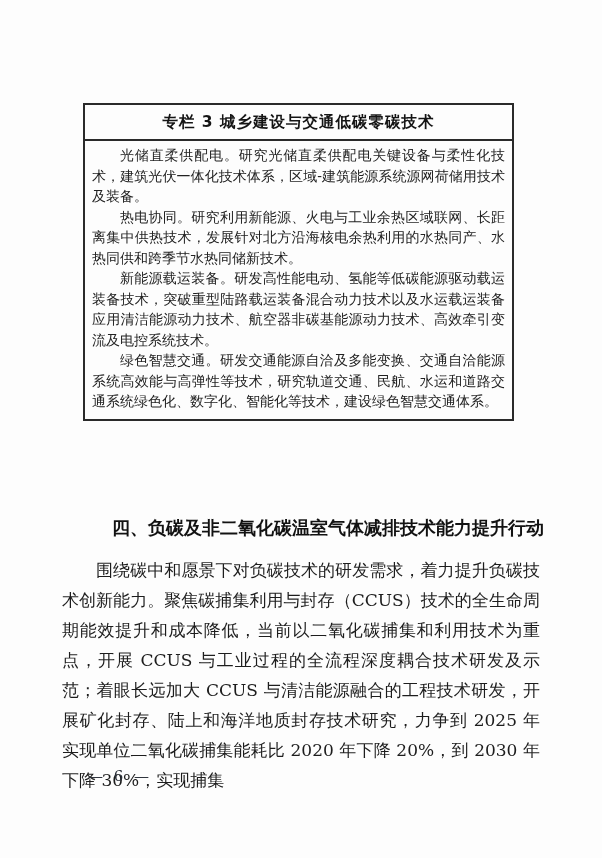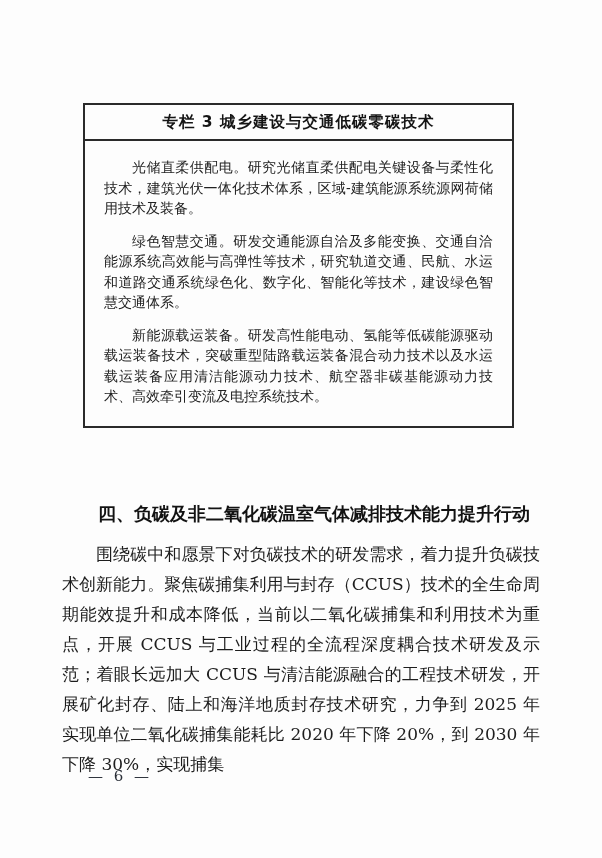--- a/index.html
+++ b/index.html
@@ -32,36 +32,36 @@
     letter-spacing: 1px;
     text-align: center;
     padding: 7px 0 6px 0;
     border-bottom: 2px solid #2a2a2a;
     color: #141414;
   }
   .panel-body {
     padding: 4px 7px 7px 7px;
   }
   .panel-body p {
-    margin: 12px;
+    margin: 0;
     font-size: 14px;
     line-height: 20.5px;
     text-align: justify;
     text-justify: inter-ideograph;
     text-indent: 2em;
     color: #222222;
   }
   
   .main {
     position: absolute;
     left: 62px; top: 501px;
     width: 478px;
   }
   .heading {
-    margin: 0;
+    margin: 14px;
     font-family: "DejaVu Sans", "Liberation Sans", sans-serif;
     font-weight: bold;
     font-size: 18px;
     line-height: 26px;
     text-indent: 2em;
     color: #121212;
     white-space: nowrap;
   }
   .body-text {
     margin: 12px 0 0 0;
@@ -82,22 +82,23 @@
 </style>
 </head>
 <body>
 
 <div class="page">
 
   <div class="panel">
     <div class="panel-title">专栏 3  城乡建设与交通低碳零碳技术</div>
     <div class="panel-body">
       <p>光储直柔供配电。研究光储直柔供配电关键设备与柔性化技术，建筑光伏一体化技术体系，区域-建筑能源系统源网荷储用技术及装备。</p>
+      <p>热电协同。研究利用新能源、火电与工业余热区域联网、长距离集中供热技术，发展针对北方沿海核电余热利用的水热同产、水热同供和跨季节水热同储新技术。</p>
+      <p>新能源载运装备。研发高性能电动、氢能等低碳能源驱动载运装备技术，突破重型陆路载运装备混合动力技术以及水运载运装备应用清洁能源动力技术、航空器非碳基能源动力技术、高效牵引变流及电控系统技术。</p>
       <p>绿色智慧交通。研发交通能源自洽及多能变换、交通自洽能源系统高效能与高弹性等技术，研究轨道交通、民航、水运和道路交通系统绿色化、数字化、智能化等技术，建设绿色智慧交通体系。</p>
-      <p>新能源载运装备。研发高性能电动、氢能等低碳能源驱动载运装备技术，突破重型陆路载运装备混合动力技术以及水运载运装备应用清洁能源动力技术、航空器非碳基能源动力技术、高效牵引变流及电控系统技术。</p>
     </div>
   </div>
 
   <div class="main">
     <h2 class="heading">四、负碳及非二氧化碳温室气体减排技术能力提升行动</h2>
     <p class="body-text">围绕碳中和愿景下对负碳技术的研发需求，着力提升负碳技术创新能力。聚焦碳捕集利用与封存（CCUS）技术的全生命周期能效提升和成本降低，当前以二氧化碳捕集和利用技术为重点，开展 CCUS 与工业过程的全流程深度耦合技术研发及示范；着眼长远加大 CCUS 与清洁能源融合的工程技术研发，开展矿化封存、陆上和海洋地质封存技术研究，力争到 2025 年实现单位二氧化碳捕集能耗比 2020 年下降 20%，到 2030 年下降 30%，实现捕集</p>
   </div>
 
   <div class="page-number">— 6 —</div>
 

